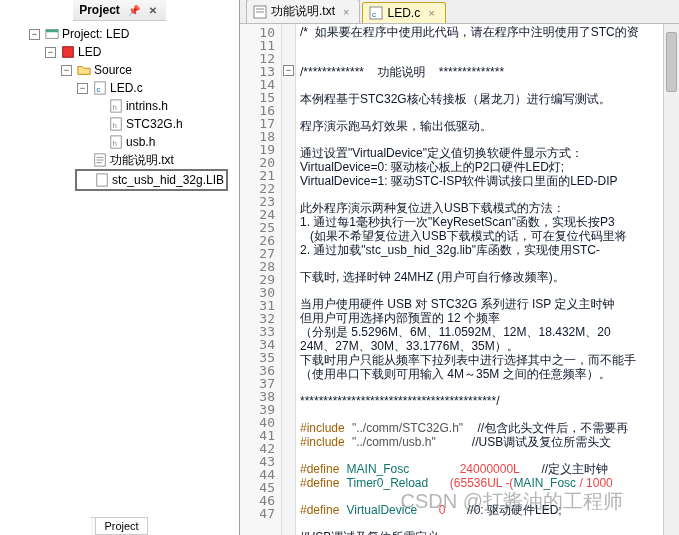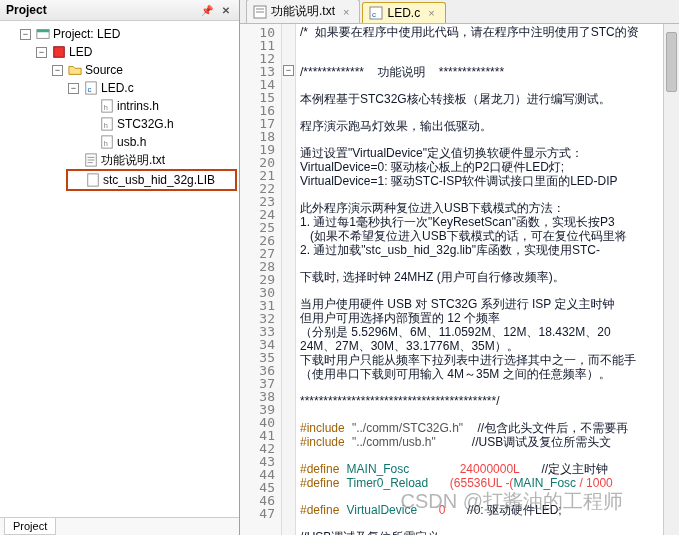--- a/index.html
+++ b/index.html
@@ -1,29 +1,29 @@
 <!DOCTYPE html>
 <html><head>
 <meta charset="utf-8">
 <style>
 * { margin:0; padding:0; box-sizing:border-box; font-family:"Microsoft YaHei",Tahoma,sans-serif; }
 body { background:#fff; width:679px; height:535px; overflow:hidden; font-size:12px; }
 .container { display:flex; height:535px; }
-.project-pane { width:240px; border-right:1px solid #a0a0a0; display:flex; flex-direction:column; background:#fff; }
+.project-pane { width:240px; border-right:1px solid #a0a0a0; display:flex; flex-direction:column; background:#fff;align-items:center; }
 .pane-header { background:linear-gradient(#f8f8f8,#e8e8e8); border-bottom:1px solid #ccc; padding:3px 6px; display:flex; align-items:center; gap:4px; font-weight:bold; }
 .pane-header .spacer { flex:1; }
 .pane-header .hbtn { width:14px; height:14px; display:flex; align-items:center; justify-content:center; font-size:10px; color:#555; }
 .tree { padding:4px 2px; overflow:auto; flex:1; }
 .tree ul { list-style:none; padding-left:16px; }
 .tree li { white-space:nowrap; line-height:18px; }
 .node { display:flex; align-items:center; gap:3px; padding:0 2px; }
 .twisty { width:11px; height:11px; border:1px solid #888; font-size:9px; line-height:9px; text-align:center; color:#333; background:#fff; margin-right:2px;}
 .twisty.none { border:none; }
 .ico { width:14px; height:14px; display:inline-flex; align-items:center; justify-content:center; }
-.hl { border:2px solid #c2410c; padding:0 2px; }
+.hl { border:2px solid #737373; padding:0 2px; }
 .editor { flex:1; display:flex; flex-direction:column; overflow:hidden; }
 .tabs { display:flex; background:#efefef; border-bottom:1px solid #bbb; padding-left:6px; gap:2px; height:24px; align-items:flex-end;}
 .tab { display:flex; align-items:center; gap:4px; padding:3px 10px 3px 6px; border:1px solid #bbb; border-bottom:none; border-radius:3px 3px 0 0; background:#f3f3f3; font-size:12px; position:relative;}
 .tab.active { background:#fff7cc; border-color:#c9a227; }
 .tab .x { font-size:11px; color:#888; margin-left:4px;}
 .code-wrap { flex:1; display:flex; overflow:hidden; background:#fff; position:relative;}
 .gtr-toggle { width:14px; background:#f5f5f5; border-right:1px solid #ddd; position:relative;}
 .gtr-toggle .box { position:absolute; left:1px; font-size:9px; width:11px; height:11px; border:1px solid #888; text-align:center; line-height:9px; color:#333; background:#fff;}
 .gutter { width:42px; background:#f7f7f7; border-right:1px solid #ddd; text-align:right; padding:2px 6px 2px 2px; font-family:Consolas,monospace; font-size:13px; color:#808080; line-height:13px;}
 .code { flex:1; font-family:Consolas,"Courier New",monospace; font-size:12px; line-height:13px; padding:2px 0 2px 4px; white-space:pre; overflow:hidden; color:#000; position:relative;}

